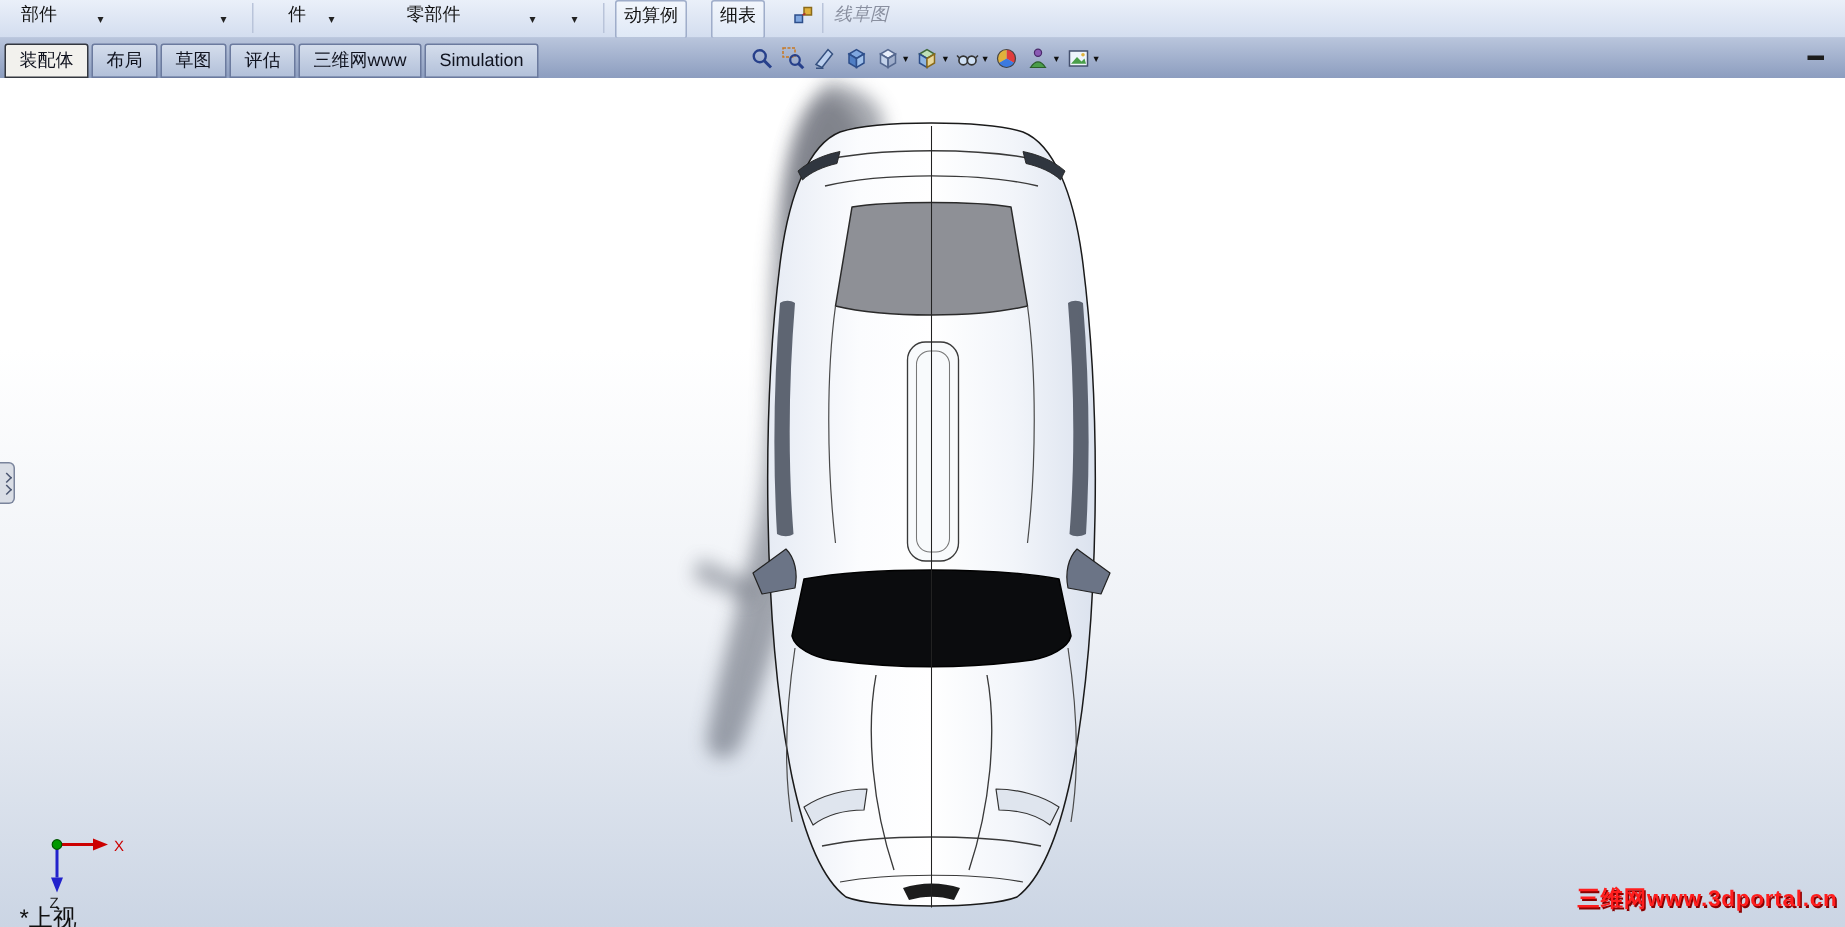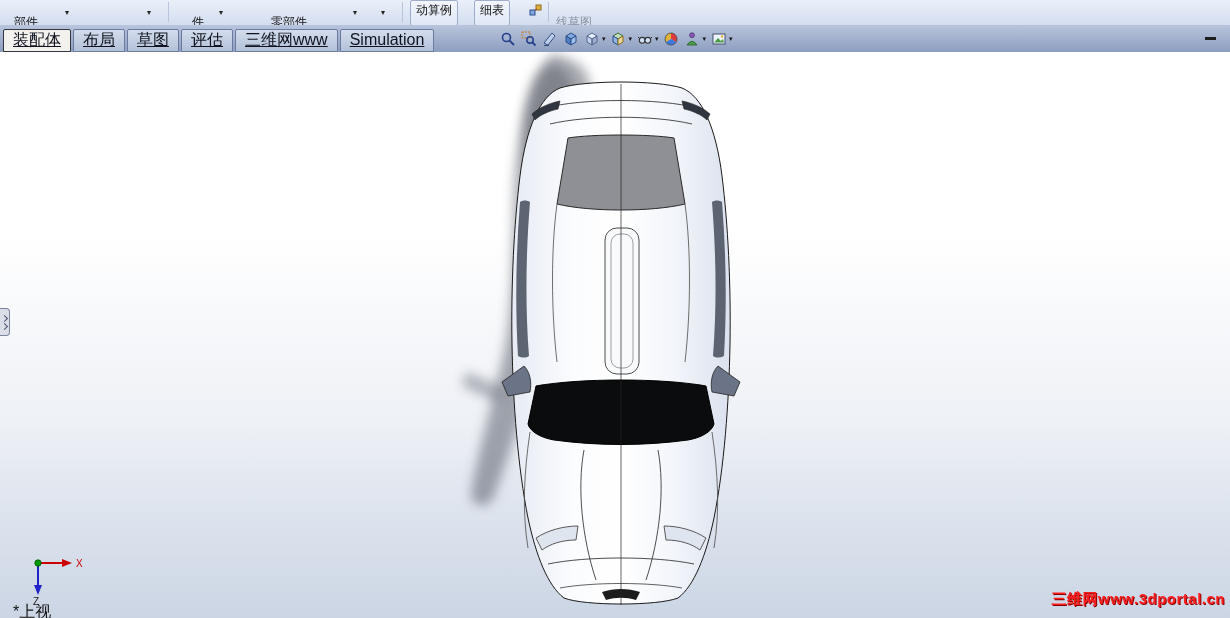--- a/index.html
+++ b/index.html
@@ -4,34 +4,34 @@
 <style>
   html,body{margin:0;padding:0;}
   body{
     width:1230px;height:618px;overflow:hidden;position:relative;
     font-family:"Liberation Sans","DejaVu Sans",sans-serif;
     background:#dce4f2;
   }
   
   .ribbon{position:absolute;left:0;top:0;width:1230px;height:25px;
     background:linear-gradient(#eaf0f9,#d3ddef);border-bottom:1px solid #a9b5cf;}
-  .rlabel{position:absolute;top:14px;font-size:12px;color:#111;white-space:nowrap;}
+  .rlabel{position:absolute;top:1px;font-size:12px;color:#111;white-space:nowrap;}
   .rbox{border:1px solid #9fadca;background:linear-gradient(#f2f6fc,#dfe8f6);
     border-radius:2px;padding:1px 5px 6px;top:0;}
-  .rdisabled{color:#8a90a0;}
+  .rdisabled{color:#8a90a0;font-style:italic;}
   .dd{position:absolute;top:9px;font-size:8px;color:#222;line-height:8px;}
   .sep{position:absolute;top:2px;width:1px;height:20px;background:#b9c4da;}
   .ricon{position:absolute;top:3px;width:16px;height:16px;}
   
   .tabrow{position:absolute;left:0;top:25px;width:1230px;height:27px;
     background:linear-gradient(#b9c5dc,#8c9dbf);border-bottom:1px solid #66769a;}
   .tabs{position:absolute;left:3px;top:4px;display:flex;gap:2px;}
-  .tab{font-size:16px;line-height:14px;padding:3px 9px 4px;color:#10131f;
+  .tab{font-size:12px;line-height:14px;padding:3px 9px 4px;color:#10131f;
     background:linear-gradient(#d4ddec,#b2c0d9);border:1px solid #6b7a9e;
-    border-radius:2px 2px 0 0;cursor:default;white-space:nowrap;text-decoration:underline;}
+    border-radius:2px 2px 0 0;cursor:default;white-space:nowrap;}
   .tab.active{background:#f2f1ed;border-color:#33373f;}
   
   .vtoolbar{position:absolute;left:498px;top:3px;height:22px;display:flex;align-items:center;gap:2px;}
   .ticon{width:19px;height:19px;display:inline-flex;align-items:center;justify-content:center;border-radius:2px;}
   .ticon svg{width:16px;height:16px;display:block;}
   .ddg{font-size:7px;color:#111;margin:0 1px 0 -1px;align-self:center;}
   .minimize{position:absolute;right:14px;top:12px;width:11px;height:3px;background:#1d1d1d;}
   
   .viewport{position:absolute;left:0;top:52px;width:1230px;height:566px;
     background:linear-gradient(180deg,#ffffff 0%,#ffffff 32%,#eef1f6 65%,#cbd5e4 100%);}

